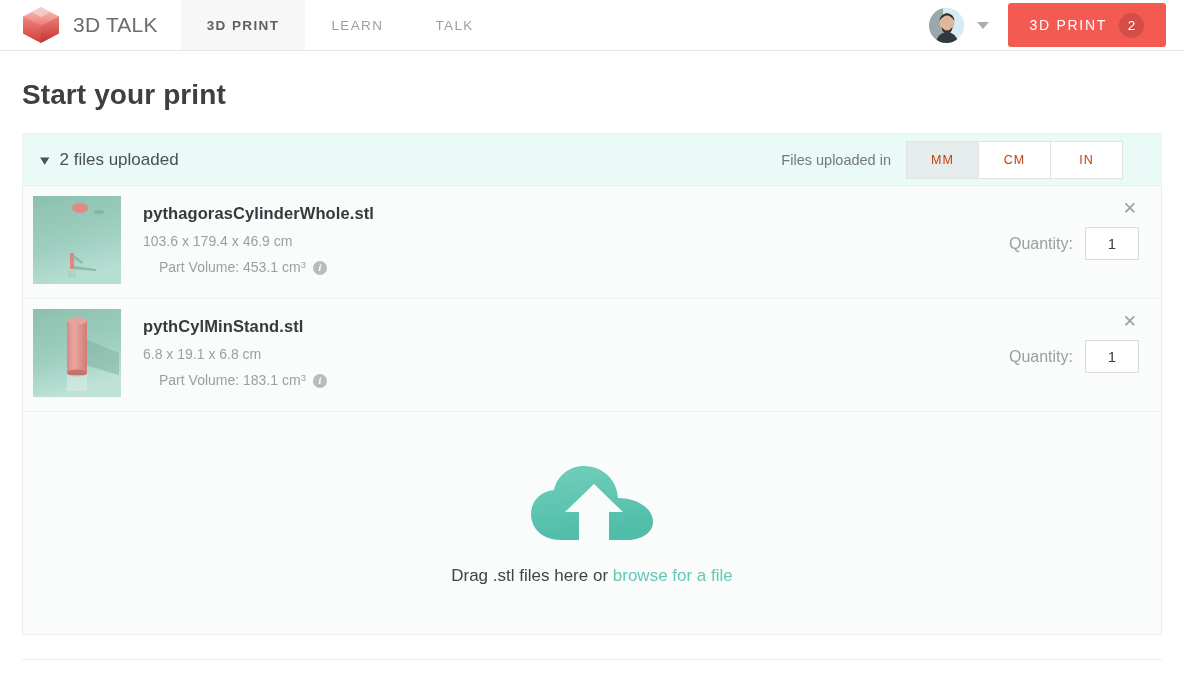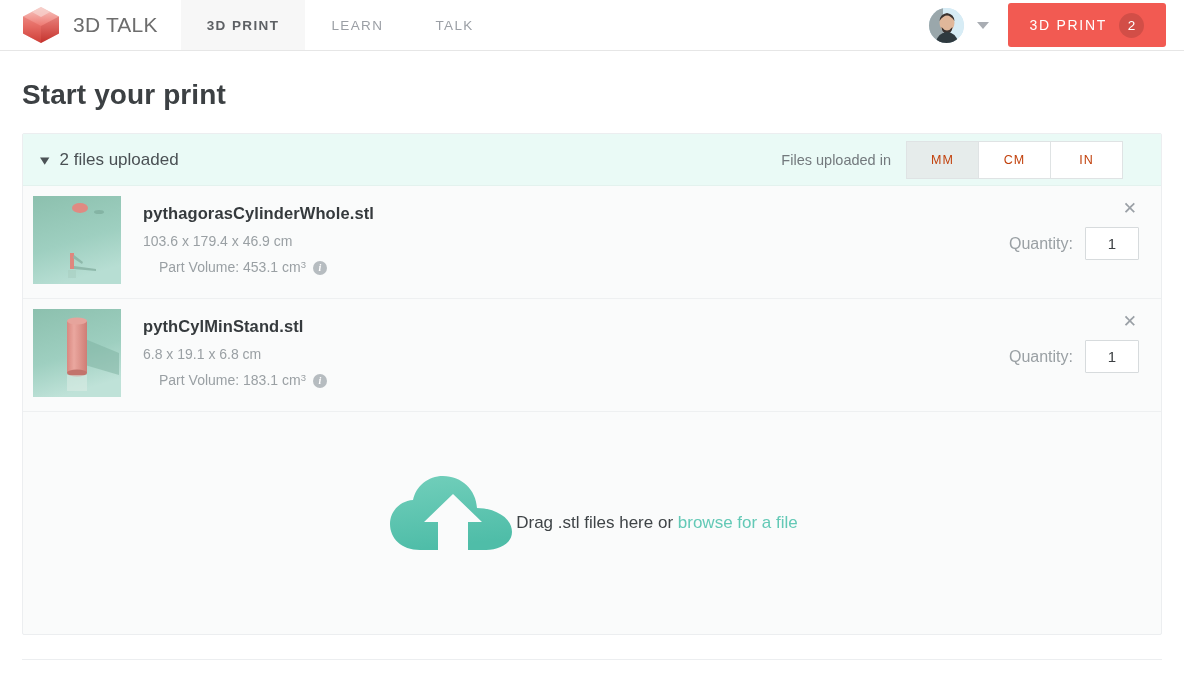--- a/index.html
+++ b/index.html
@@ -179,21 +179,21 @@
     background: #fff;
     text-align: center;
     font-size: 15px; color: #3c4043;
     font-family: "Liberation Sans", sans-serif;
     border-radius: 1px;
   }
 
   
   .dropzone {
     height: 222px;
-    display: flex; 
+    display: flex; flex-direction: column;
     align-items: center; justify-content: center;
   }
   .cloud { margin-bottom: 18px; }
   .drop-text { font-size: 17px; color: #3f4447; }
   .drop-link { color: #63c9b6; cursor: pointer; }
 
   .bottom-strip {
     margin-top: 24px;
     border-top: 1px solid #eceef0;
     height: 20px;

